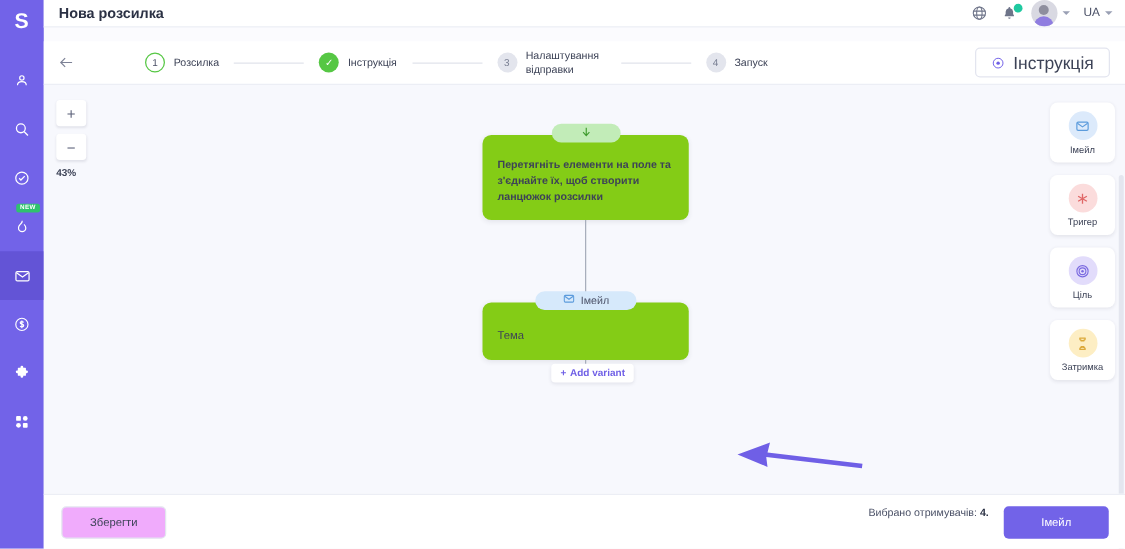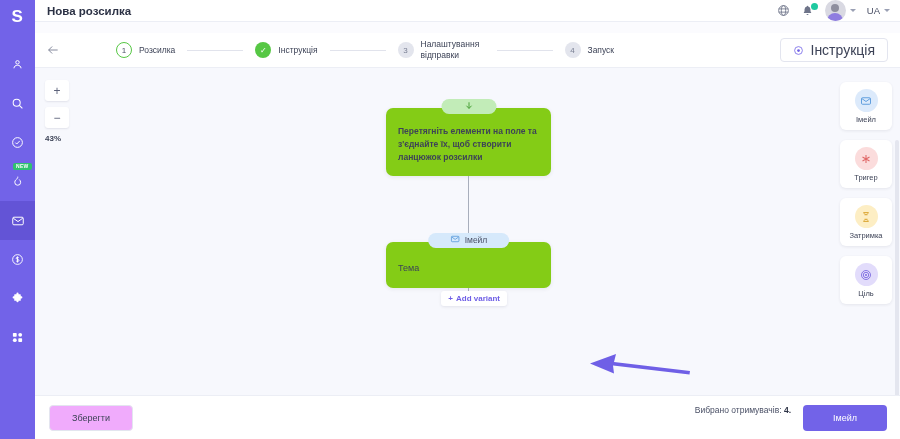--- a/index.html
+++ b/index.html
@@ -396,36 +396,36 @@
       </div>
       <div class="pal-card">
         <div class="pal-ic red">
           <svg width="12" height="12" viewBox="0 0 24 24" fill="none" stroke="currentColor" stroke-width="2.1">
               <path d="M12 4v16M5 8l14 8M19 8 5 16"></path>
             </svg>
         </div>
         <div class="pal-label">Тригер</div>
       </div>
       <div class="pal-card">
-        <div class="pal-ic yellow">
-          <svg width="12" height="12" viewBox="0 0 24 24" fill="none" stroke="currentColor" stroke-width="1.9">
-              <path d="M7 3h10M7 21h10M7.5 3c0 5 9 5 9 0M7.5 21c0-5 9-5 9 0M9 7.5h6M9 16.5h6"></path>
-            </svg>
-        </div>
-        <div class="pal-label">Затримка</div>
-      </div>
-      <div class="pal-card">
         <div class="pal-ic purple">
           <svg width="12" height="12" viewBox="0 0 24 24" fill="none" stroke="currentColor" stroke-width="1.8">
               <circle cx="12" cy="12" r="9"></circle>
               <circle cx="12" cy="12" r="5.4"></circle>
               <circle cx="12" cy="12" r="2" fill="currentColor" stroke="none"></circle>
             </svg>
         </div>
         <div class="pal-label">Ціль</div>
+      </div>
+      <div class="pal-card">
+        <div class="pal-ic yellow">
+          <svg width="12" height="12" viewBox="0 0 24 24" fill="none" stroke="currentColor" stroke-width="1.9">
+              <path d="M7 3h10M7 21h10M7.5 3c0 5 9 5 9 0M7.5 21c0-5 9-5 9 0M9 7.5h6M9 16.5h6"></path>
+            </svg>
+        </div>
+        <div class="pal-label">Затримка</div>
       </div>
     </div>
 
     <div class="scrollbar"></div>
   </div>
 
   <div class="footer">
     <div class="btn btn-save">Зберегти</div>
     <div class="footer-right">
       <div class="recip-text">

